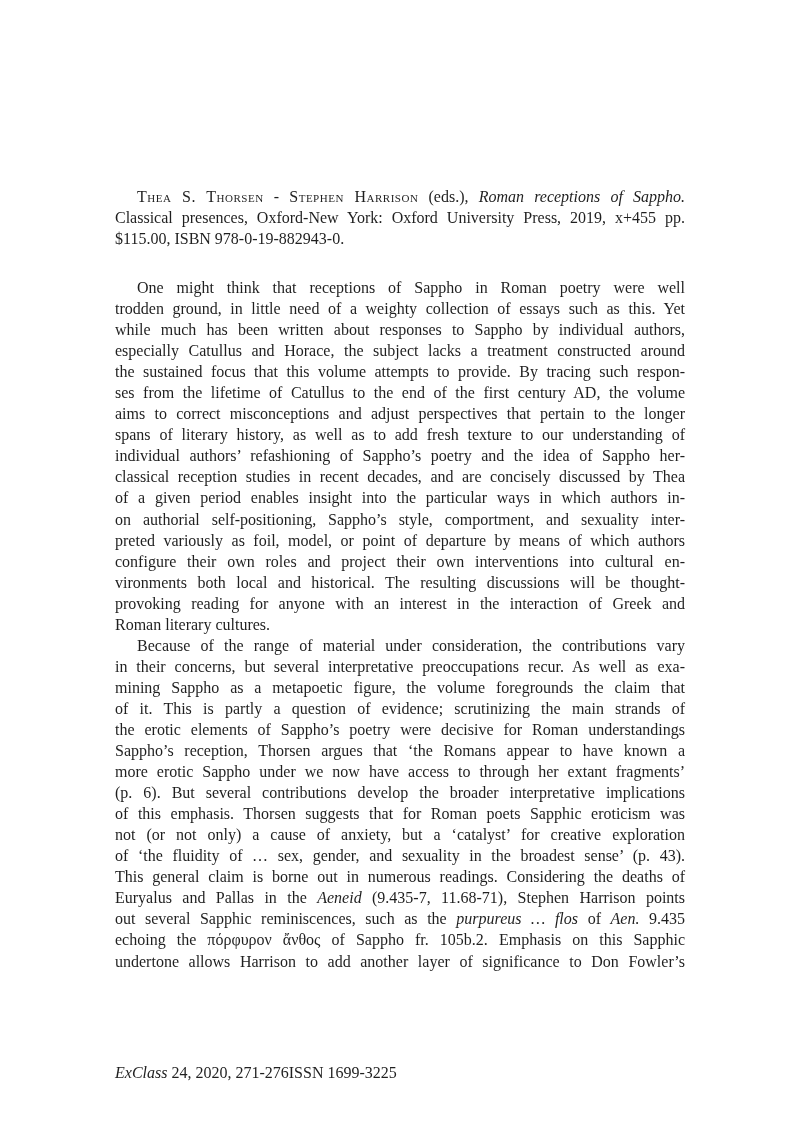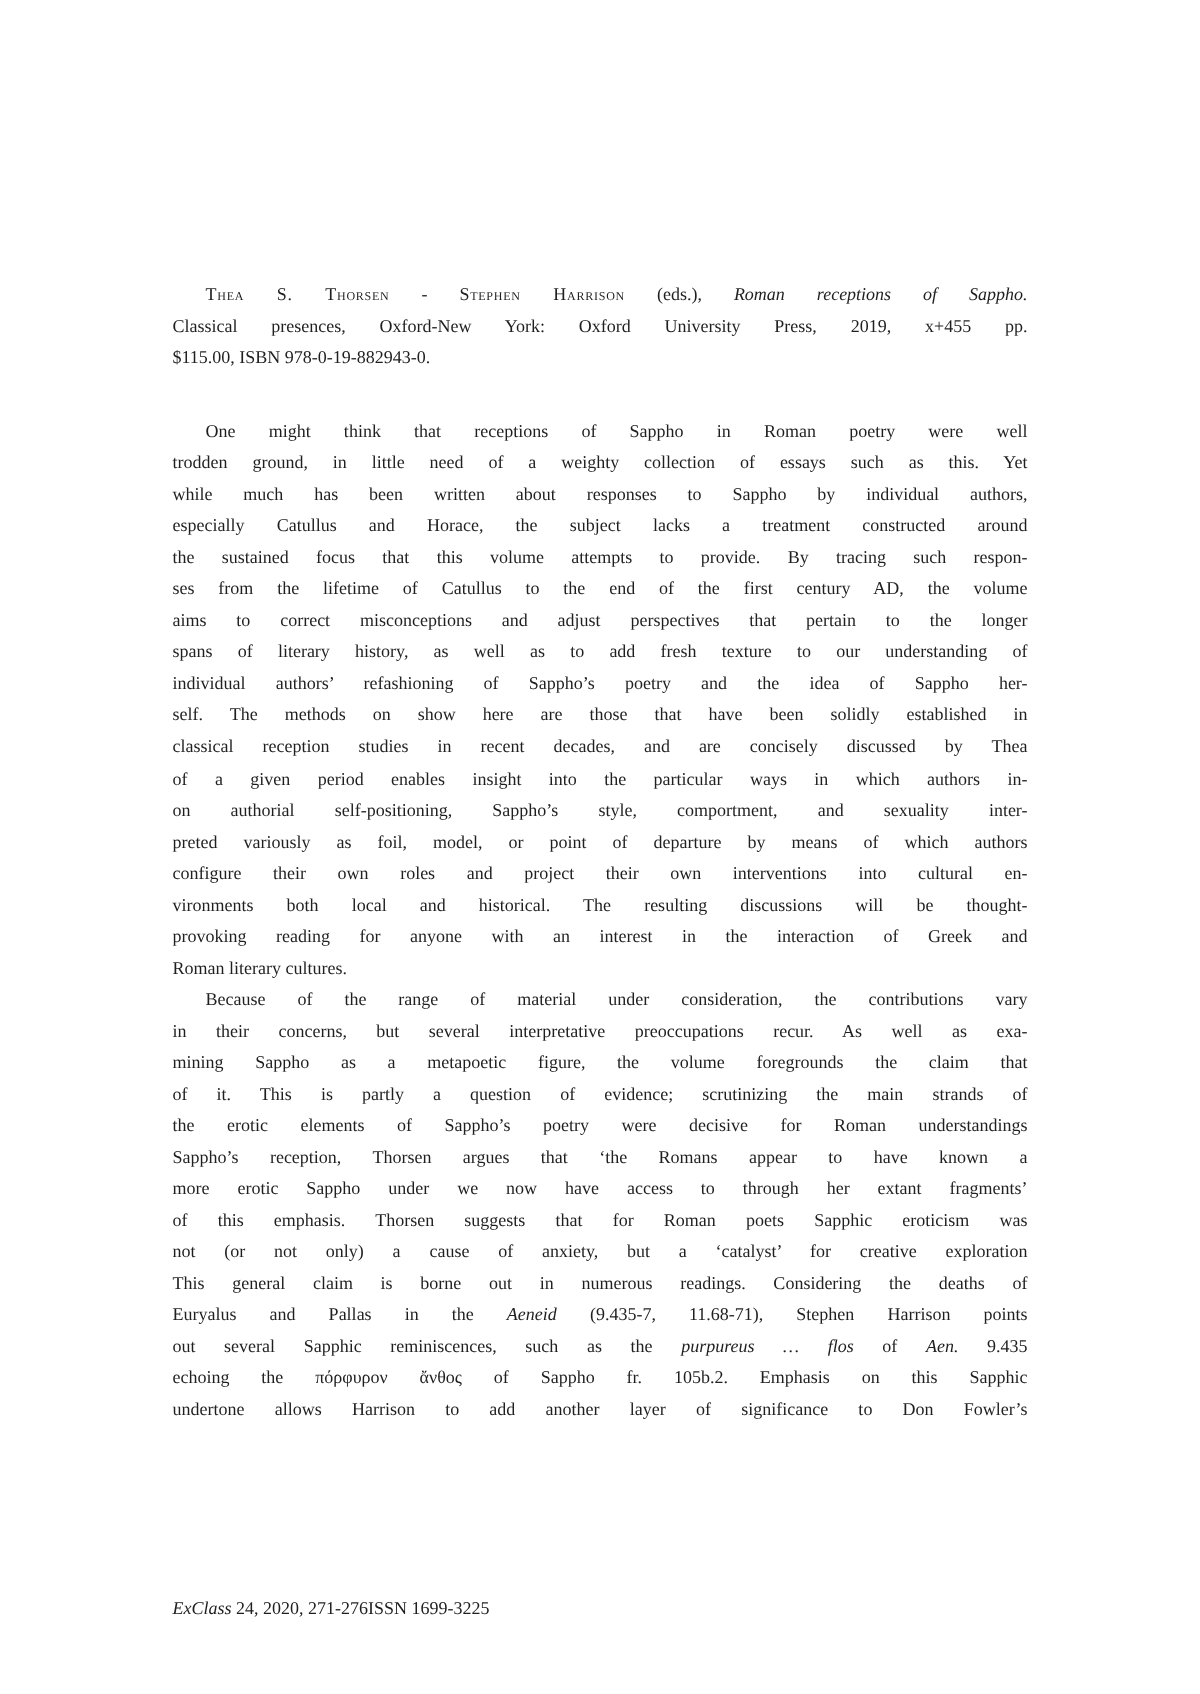--- a/index.html
+++ b/index.html
@@ -10,21 +10,21 @@
     background: #ffffff;
     overflow: hidden;
   }
   .page {
     position: relative;
     width: 800px;
     height: 1129px;
     background: #ffffff;
     font-family: "Liberation Serif", "DejaVu Serif", serif;
     color: #1f1f1f;
-    font-size: 12px;
+    font-size: 16px;
   }
   .citation {
     position: absolute;
     left: 115px;
     top: 186px;
     width: 570px;
   }
   .body-text {
     position: absolute;
     left: 115px;
@@ -66,40 +66,41 @@
     <div class="para">
         <div class="tline tline-first"><span>One might think that receptions of Sappho in Roman poetry were well</span></div>
         <div class="tline"><span>trodden ground, in little need of a weighty collection of essays such as this. Yet</span></div>
         <div class="tline"><span>while much has been written about responses to Sappho by individual authors,</span></div>
         <div class="tline"><span>especially Catullus and Horace, the subject lacks a treatment constructed around</span></div>
         <div class="tline"><span>the sustained focus that this volume attempts to provide. By tracing such respon-</span></div>
         <div class="tline"><span>ses from the lifetime of Catullus to the end of the first century AD, the volume</span></div>
         <div class="tline"><span>aims to correct misconceptions and adjust perspectives that pertain to the longer</span></div>
         <div class="tline"><span>spans of literary history, as well as to add fresh texture to our understanding of</span></div>
         <div class="tline"><span>individual authors’ refashioning of Sappho’s poetry and the idea of Sappho her-</span></div>
-        <div class="tline"><span>self. The methods on show here are those that have been solidly established in</span></div>
         <div class="tline"><span>classical reception studies in recent decades, and are concisely discussed by Thea</span></div>
         <div class="tline"><span>of a given period enables insight into the particular ways in which authors in-</span></div>
         <div class="tline"><span>on authorial self-positioning, Sappho’s style, comportment, and sexuality inter-</span></div>
         <div class="tline"><span>preted variously as foil, model, or point of departure by means of which authors</span></div>
         <div class="tline"><span>configure their own roles and project their own interventions into cultural en-</span></div>
         <div class="tline"><span>vironments both local and historical. The resulting discussions will be thought-</span></div>
         <div class="tline"><span>provoking reading for anyone with an interest in the interaction of Greek and</span></div>
         <div class="tline tline-last"><span>Roman literary cultures.</span></div>
       </div>
     <div class="para" data-justify-last="true">
         <div class="tline tline-first"><span>Because of the range of material under consideration, the contributions vary</span></div>
         <div class="tline"><span>in their concerns, but several interpretative preoccupations recur. As well as exa-</span></div>
         <div class="tline"><span>mining Sappho as a metapoetic figure, the volume foregrounds the claim that</span></div>
         <div class="tline"><span>of it. This is partly a question of evidence; scrutinizing the main strands of</span></div>
         <div class="tline"><span>the erotic elements of Sappho’s poetry were decisive for Roman understandings</span></div>
         <div class="tline"><span>Sappho’s reception, Thorsen argues that ‘the Romans appear to have known a</span></div>
         <div class="tline"><span>more erotic Sappho under we now have access to through her extant fragments’</span></div>
+        <div class="tline"><span>(p. 6). But several contributions develop the broader interpretative implications</span></div>
         <div class="tline"><span>of this emphasis. Thorsen suggests that for Roman poets Sapphic eroticism was</span></div>
         <div class="tline"><span>not (or not only) a cause of anxiety, but a ‘catalyst’ for creative exploration</span></div>
+        <div class="tline"><span>of ‘the fluidity of … sex, gender, and sexuality in the broadest sense’ (p. 43).</span></div>
         <div class="tline"><span>This general claim is borne out in numerous readings. Considering the deaths of</span></div>
         <div class="tline"><span>Euryalus and Pallas in the </span><span class="st-i">Aeneid</span><span> (9.435-7, 11.68-71), Stephen Harrison points</span></div>
         <div class="tline"><span>out several Sapphic reminiscences, such as the </span><span class="st-i">purpureus … flos</span><span> of </span><span class="st-i">Aen.</span><span> 9.435</span></div>
         <div class="tline"><span>echoing the πόρφυρον ἄνθος of Sappho fr. 105b.2. Emphasis on this Sapphic</span></div>
         <div class="tline tline-last"><span>undertone allows Harrison to add another layer of significance to Don Fowler’s</span></div>
       </div>
   </div>
 
   <div class="footer">
     <div class="footer-left"><span class="st-i">ExClass</span><span> 24, 2020, 271-276</span></div>

